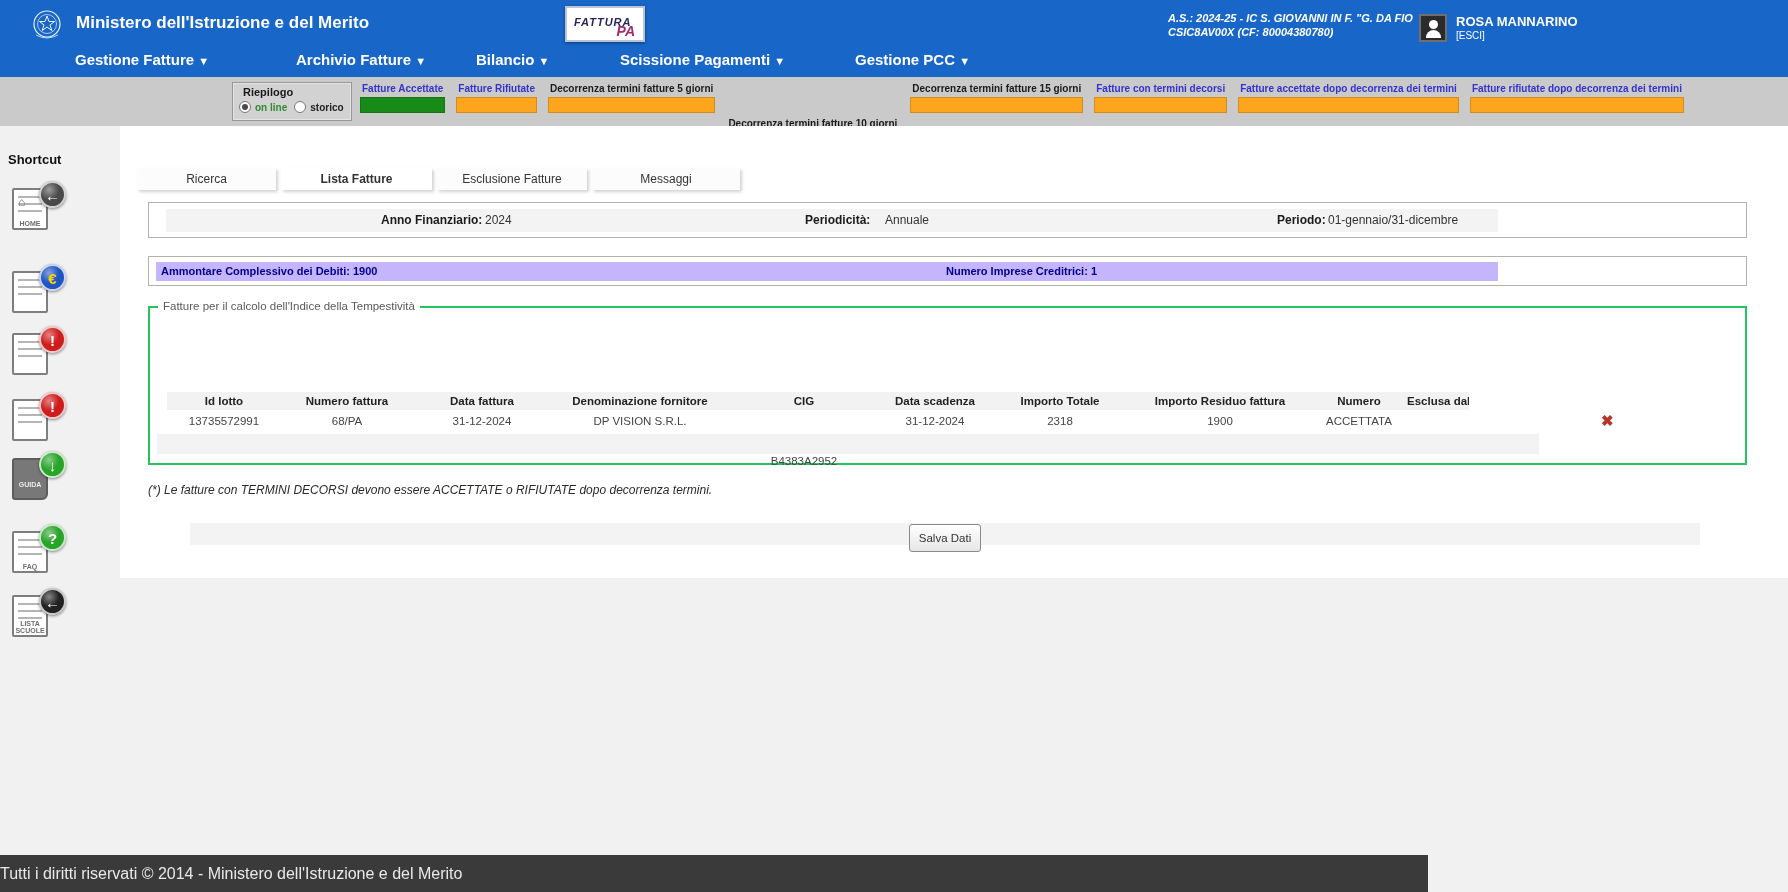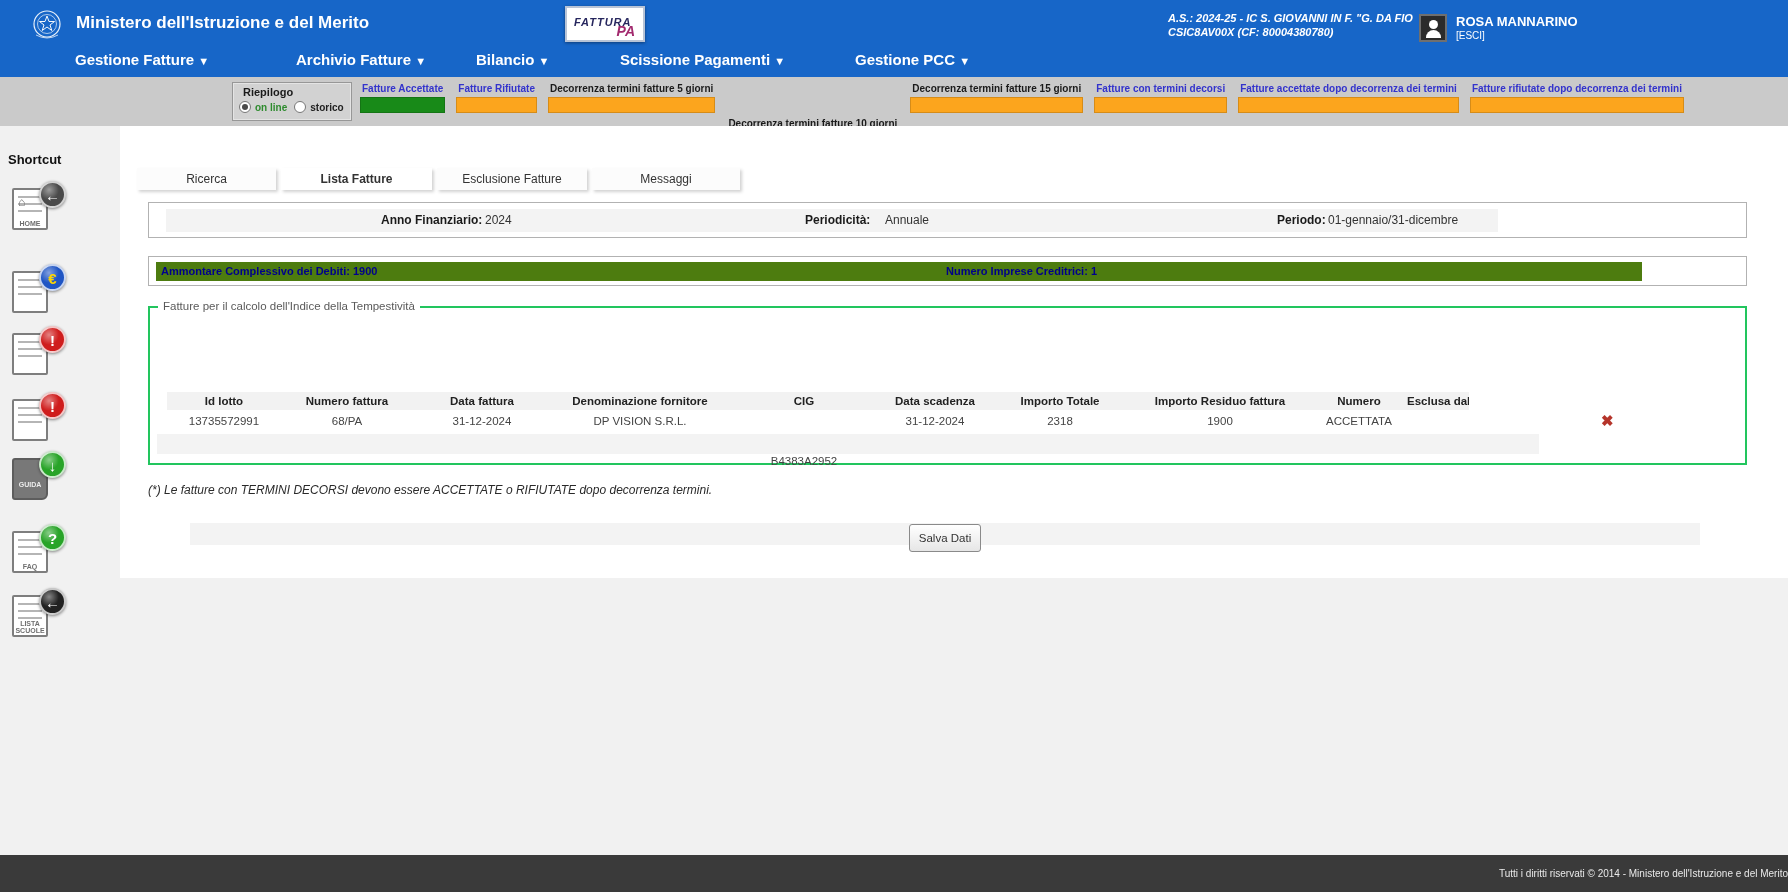--- a/index.html
+++ b/index.html
@@ -52,38 +52,38 @@
   .tab { position: absolute; top: 168px; height: 22px; background: #fcfcfc; box-shadow: 2px 2px 3px rgba(0,0,0,.18); text-align: center; line-height: 22px; font-size: 12px; color: #333; cursor: pointer; }
   .tab.active { font-weight: bold; background: #fff; }
 
   .box { position: absolute; left: 148px; width: 1599px; background: #fff; border: 1px solid #b2b2b2; }
   .box1 { top: 202px; height: 36px; }
   .bar-gray { position: absolute; left: 17px; top: 6px; width: 1332px; height: 23px; background: #f3f3f3; line-height: 23px; font-size: 12px; color: #333; }
   .bar-gray b { color: #1a1a1a; }
   .pos { position: absolute; white-space: nowrap; }
 
   .box2 { top: 256px; height: 30px; }
-  .bar-yellow { position: absolute; left: 7px; top: 5px; width: 1486px; height: 19px; background: #4d7c0f; line-height: 19px; font-size: 11px; font-weight: bold; color: #00008b; }
+  .bar-yellow { position: absolute; left: 7px; top: 5px; width: 1342px; height: 19px; background: #c4b5fd; line-height: 19px; font-size: 11px; font-weight: bold; color: #00008b; }
 
   .fieldset { position: absolute; left: 148px; top: 306px; width: 1599px; height: 159px; border: 2px solid #22c55e; background: #fff; }
   .fieldset-legend { position: absolute; left: 8px; top: -8px; background: #fff; padding: 0 5px; font-size: 11.5px; color: #5a5a5a; }
   .found-bar { position: absolute; left: 7px; top: 32px; width: 1342px; height: 22px; background: #f3f3f3; line-height: 22px; }
   .found-bar span { margin-left: 8px; font-size: 12px; font-weight: bold; color: #3333cc; }
   .tbl-head { position: absolute; left: 17px; top: 84px; width: 1302px; height: 18px; background: #f2f2f2; display: flex; }
   .tbl-head .cell { font-size: 11.5px; font-weight: bold; color: #222; text-align: center; line-height: 18px; white-space: nowrap; overflow: hidden; }
   .tbl-row { position: absolute; left: 17px; top: 102px; width: 1302px; height: 22px; display: flex; }
   .tbl-row .cell { font-size: 11.5px; color: #444; text-align: center; line-height: 22px; white-space: nowrap; }
   .excl-x { position: absolute; left: 1451px; top: 103px; font-size: 15px; font-weight: bold; color: #b5342a; cursor: pointer; line-height: 20px; }
   .empty-bar { position: absolute; left: 7px; top: 126px; width: 1382px; height: 20px; background: #f3f3f3; }
 
   .footnote { position: absolute; left: 148px; top: 483px; font-size: 12px; font-style: italic; color: #2a2a2a; }
   .save-bar { position: absolute; left: 190px; top: 523px; width: 1510px; height: 22px; background: #f3f3f3; text-align: center; }
   .save-btn { margin-top: 1px; font-family: "Liberation Sans", sans-serif; font-size: 11.5px; color: #333; padding: 7px 9px; border: 1px solid #8a8a8a; border-radius: 3px; background: linear-gradient(#ffffff, #e6e6e6); cursor: pointer; }
 
-  footer { position: absolute; left: 0; top: 855px; width: 1788px; height: 37px; background: #3a3a3a; color: #e9e9e9; font-size: 10px; text-align: right; line-height: 37px; }
+  footer { position: absolute; left: 0; top: 855px; width: 1428px; height: 37px; background: #3a3a3a; color: #e9e9e9; font-size: 16px; text-align: left; line-height: 37px; }
 </style>
 </head>
 <body>
 
 <div id="app">
 
   <div class="hdr">
     <svg class="emblem" viewBox="0 0 34 34">
       <circle cx="17" cy="17" r="13" fill="none" stroke="#ffffff" stroke-width="1.2" opacity="0.9"></circle>
       <circle cx="17" cy="17" r="9.5" fill="none" stroke="#ffffff" stroke-width="0.8" opacity="0.8"></circle>

